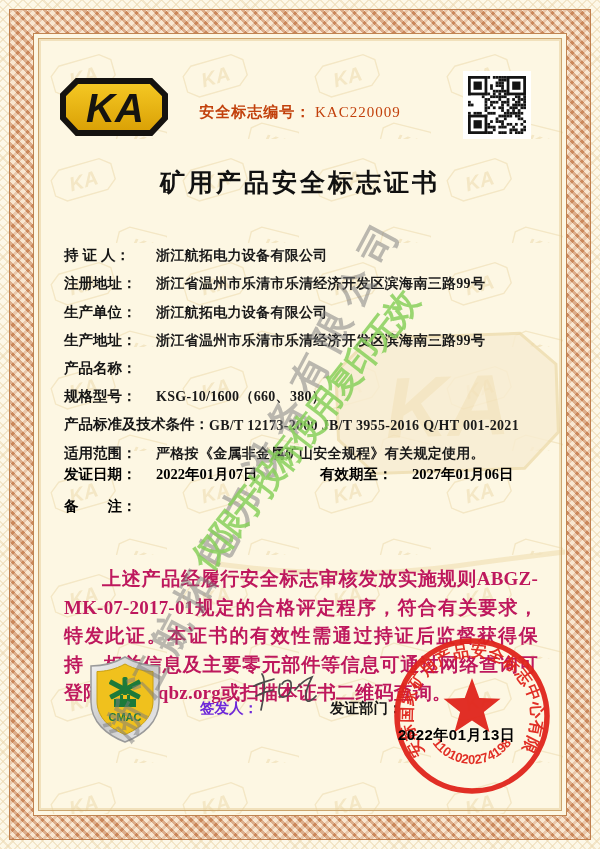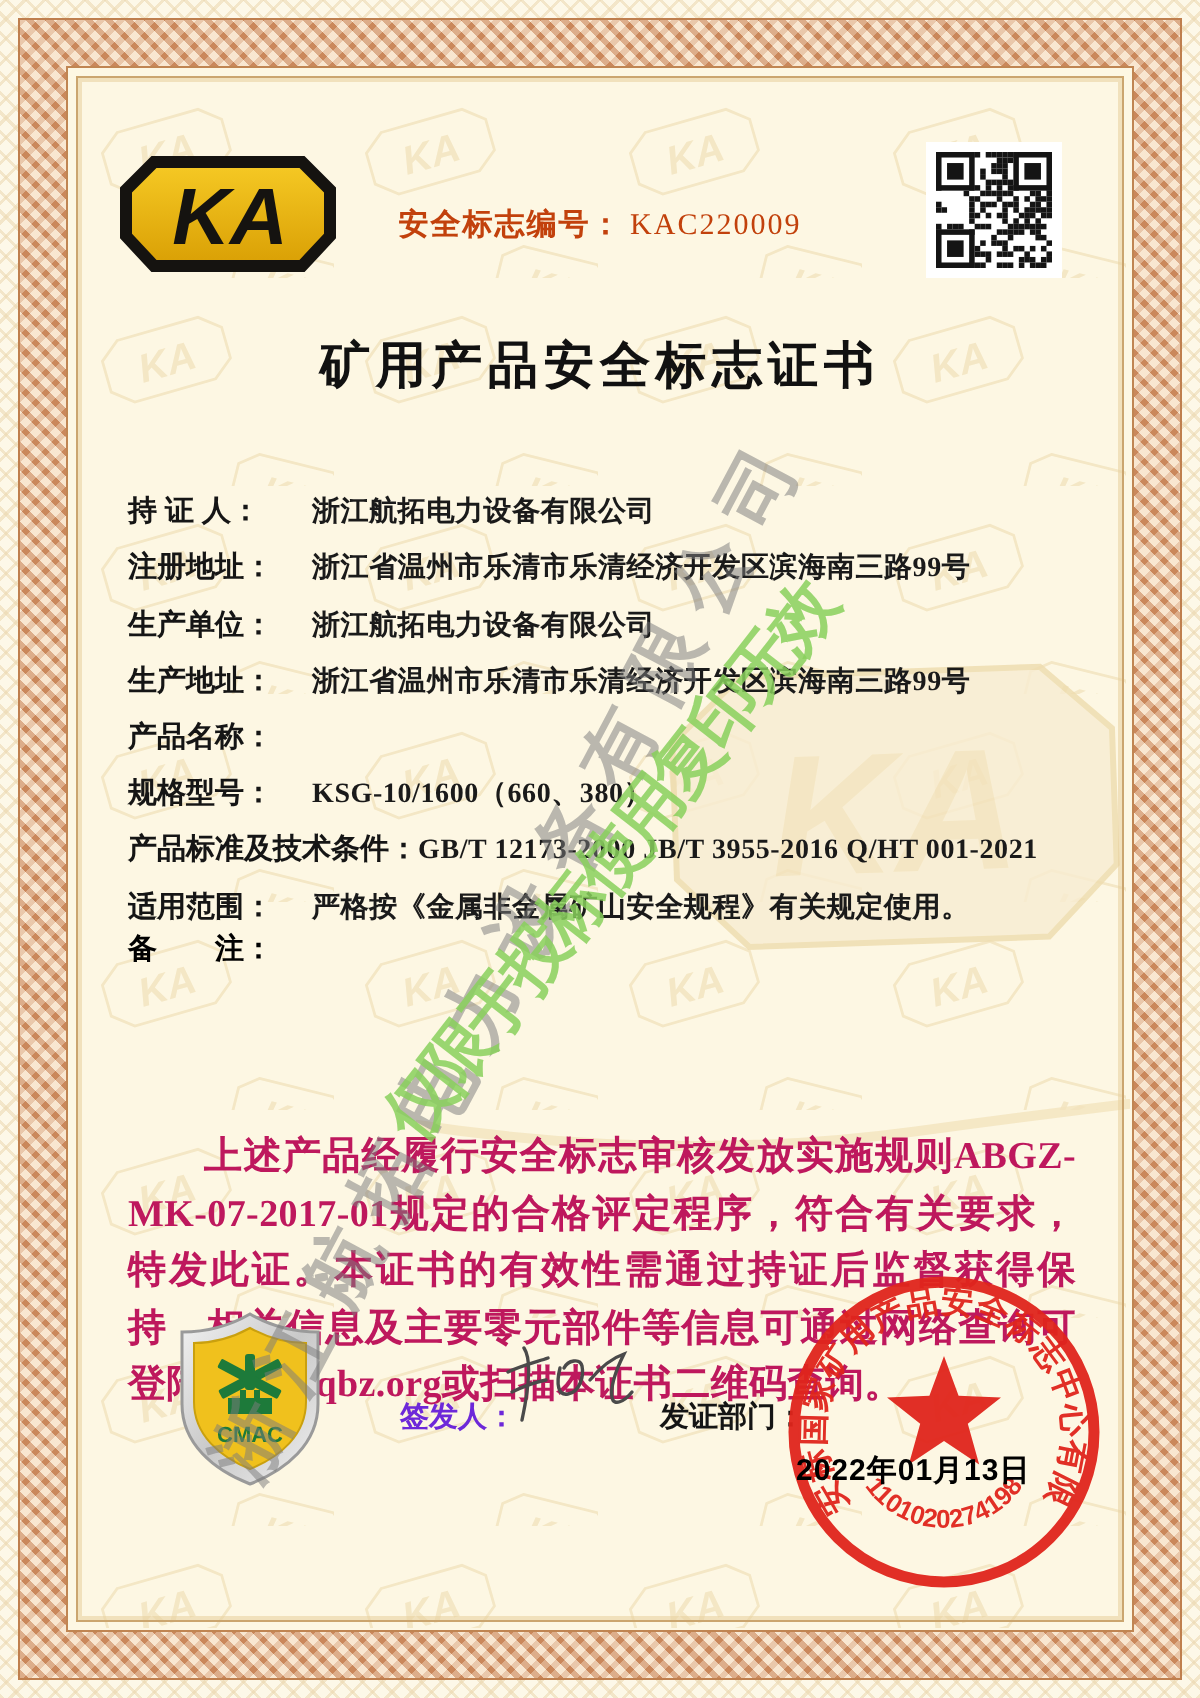--- a/index.html
+++ b/index.html
@@ -311,20 +311,26 @@
         </div>
           <div class="frow">
           <span class="lbl">产品标准及技术条件：</span>
           <span class="val">GB/T 12173-2000 JB/T 3955-2016 Q/HT 001-2021</span>
         </div>
           <div class="frow">
           <span class="lbl">适用范围：</span>
           <span class="val">严格按《金属非金属矿山安全规程》有关规定使用。</span>
         </div>
         </div>
+      <div class="dates">
+        <span class="lbl">发证日期：</span>
+        <span class="val">2022年01月07日</span>
+        <span class="lbl2">有效期至：</span>
+        <span class="val">2027年01月06日</span>
+      </div>
       <div class="remark">
         <span class="lbl">备　　注：</span>
         <span class="val"></span>
       </div>
     </div>
 
     <div class="statement">上述产品经履行安全标志审核发放实施规则ABGZ-MK-07-2017-01规定的合格评定程序，符合有关要求，特发此证。本证书的有效性需通过持证后监督获得保持，相关信息及主要零元部件等信息可通过网络查询可登陆www.aqbz.org或扫描本证书二维码查询。</div>
 
     <svg class="cmac" width="78" height="90" viewBox="0 0 78 90">
       <defs>

